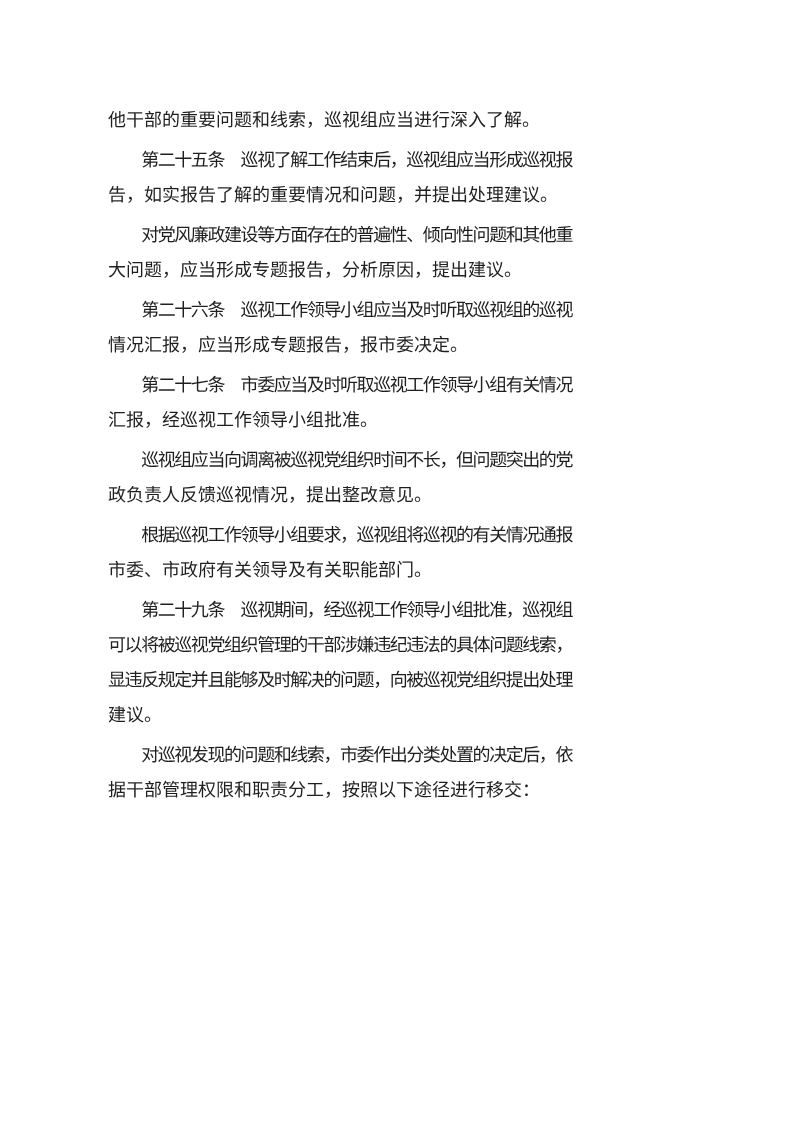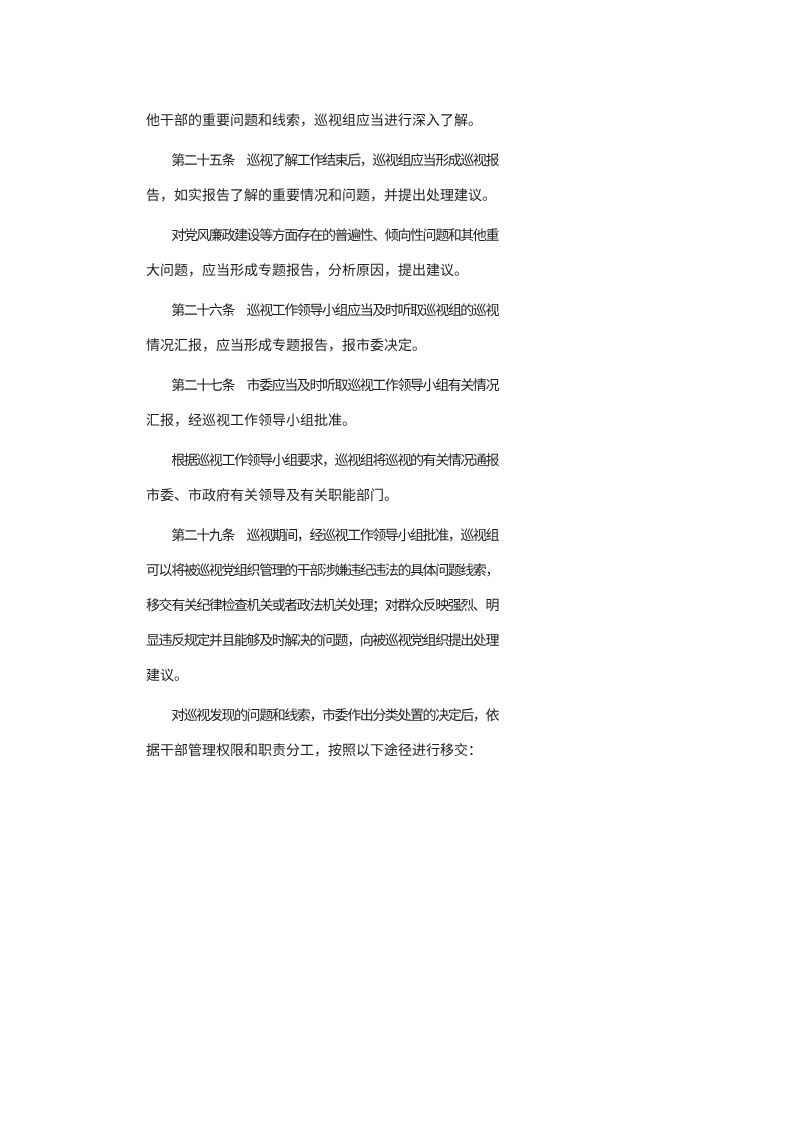--- a/index.html
+++ b/index.html
@@ -13,25 +13,24 @@
     height: 1122px;
     background: #ffffff;
     overflow: hidden;
   }
   .text-block {
     position: absolute;
     left: 108px;
     top: 103px;
     width: 576px;
     font-family: "Liberation Serif", "DejaVu Serif", serif;
-    font-size: 14px;
+    font-size: 18px;
     line-height: 35px;
     color: #1f1f1f;
     font-weight: 400;
-    margin-left: 38px;
   }
   .paragraph {
     margin: 0;
     padding: 0;
   }
   .paragraph + .paragraph {
     margin-top: 5px;
   }
   .doc-line {
     height: 35px;
@@ -61,27 +60,30 @@
       </div>
       <div class="paragraph">
         <div class="doc-line"><span style="letter-spacing: -1.42913px;">　　第二十六条　巡视工作领导小组应当及时听取巡视组的巡视</span></div>
         <div class="doc-line"><span>情况汇报，应当形成专题报告，报市委决定。</span></div>
       </div>
       <div class="paragraph">
         <div class="doc-line"><span style="letter-spacing: -1.42913px; text-align: center;">　　第二十七条　市委应当及时听取巡视工作领导小组有关情况</span></div>
         <div class="doc-line"><span>汇报，经巡视工作领导小组批准。</span></div>
       </div>
       <div class="paragraph">
+        <div class="doc-line"><span style="letter-spacing: -1.42913px;">　　巡视组应当向调离被巡视党组织时间不长，但问题突出的党</span></div>
+        <div class="doc-line"><span>政负责人反馈巡视情况，提出整改意见。</span></div>
+      </div>
+      <div class="paragraph">
         <div class="doc-line"><span style="letter-spacing: -1.42913px;">　　根据巡视工作领导小组要求，巡视组将巡视的有关情况通报</span></div>
         <div class="doc-line"><span>市委、市政府有关领导及有关职能部门。</span></div>
       </div>
       <div class="paragraph">
         <div class="doc-line"><span style="letter-spacing: -1.42913px;">　　第二十九条　巡视期间，经巡视工作领导小组批准，巡视组</span></div>
         <div class="doc-line"><span style="letter-spacing: -1.42913px;">可以将被巡视党组织管理的干部涉嫌违纪违法的具体问题线索，</span></div>
-        <div class="doc-line"><span style="letter-spacing: -1.42913px;">移交有关纪律检查机关或者政法机关处理；对群众反映强烈、明</span></div>
         <div class="doc-line"><span style="letter-spacing: -1.42913px;">显违反规定并且能够及时解决的问题，向被巡视党组织提出处理</span></div>
         <div class="doc-line"><span>建议。</span></div>
       </div>
       <div class="paragraph">
         <div class="doc-line"><span style="letter-spacing: -1.42913px; text-align: right;">　　对巡视发现的问题和线索，市委作出分类处置的决定后，依</span></div>
         <div class="doc-line"><span>据干部管理权限和职责分工，按照以下途径进行移交：</span></div>
       </div>
     </div>
 </div>
 

